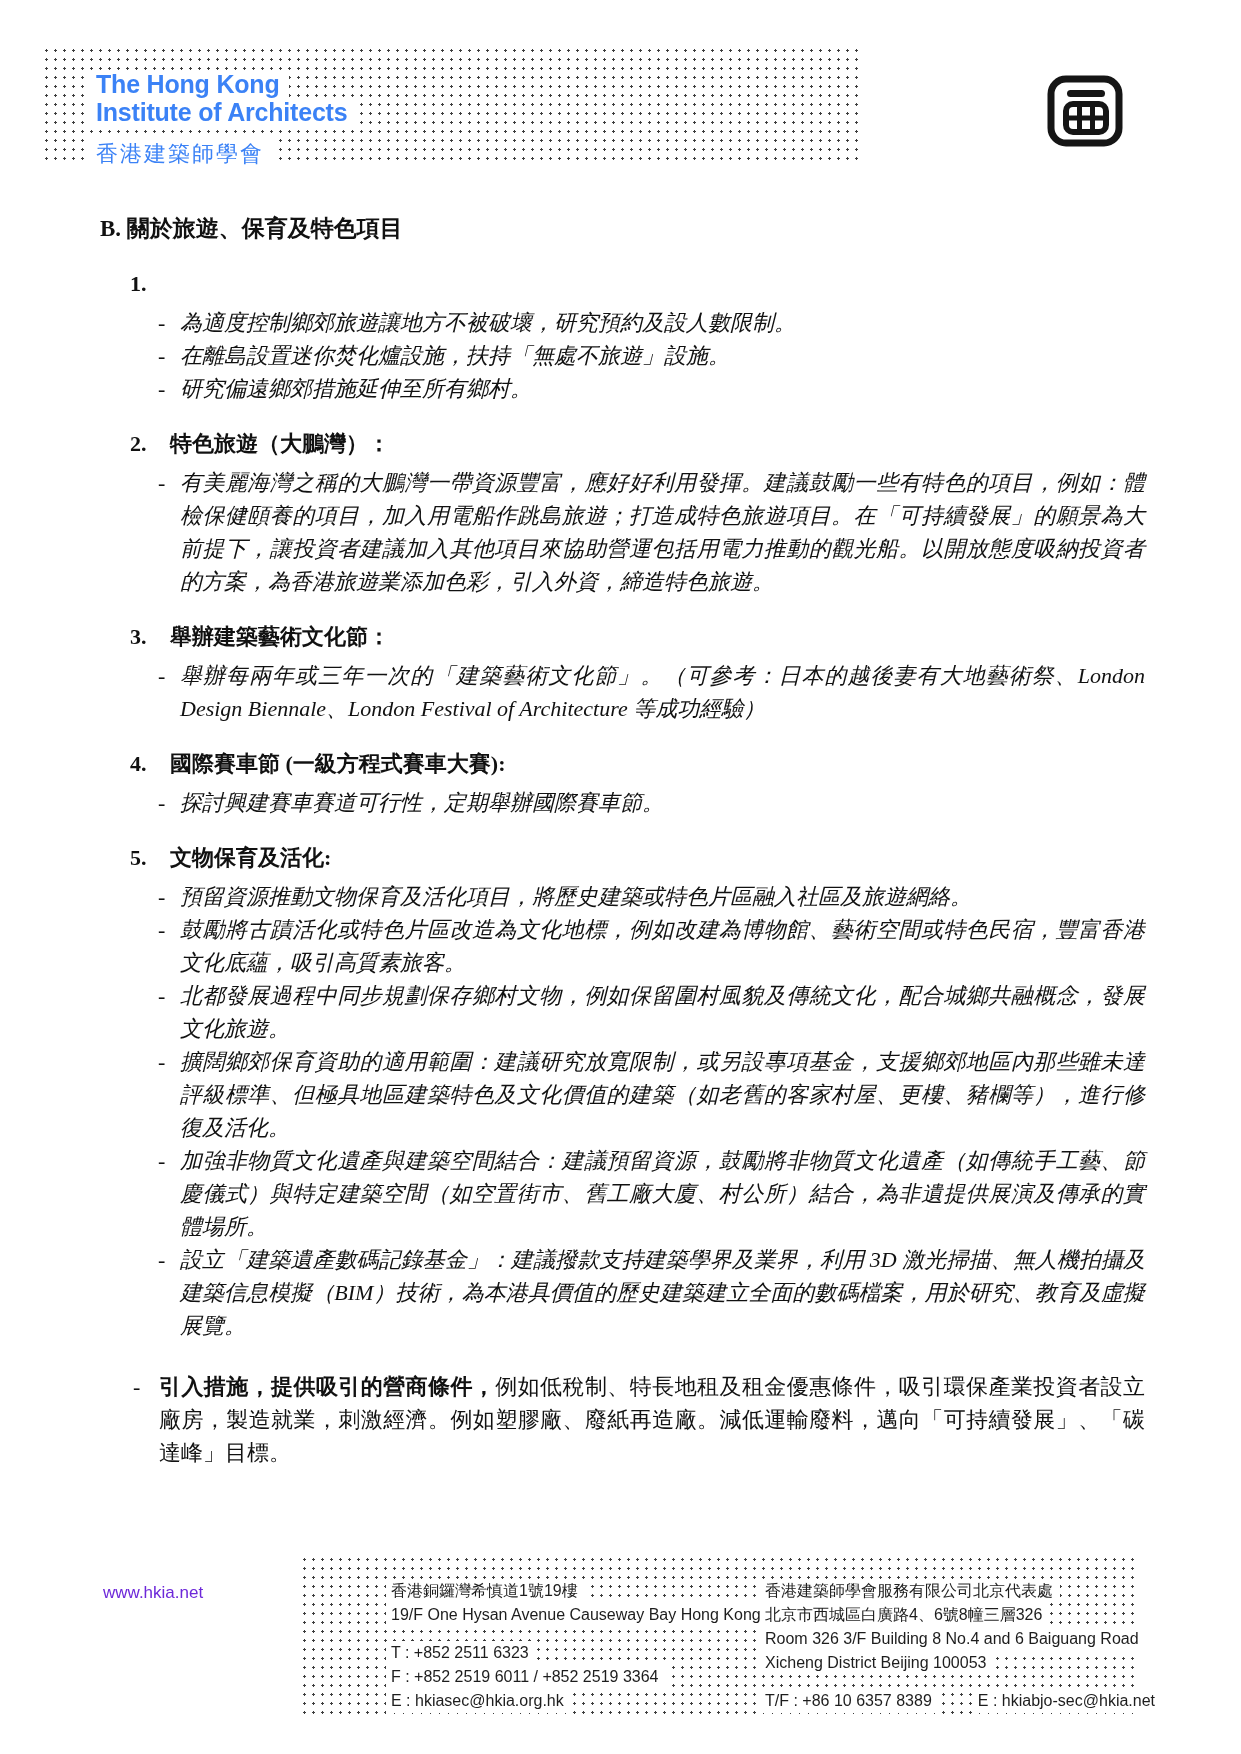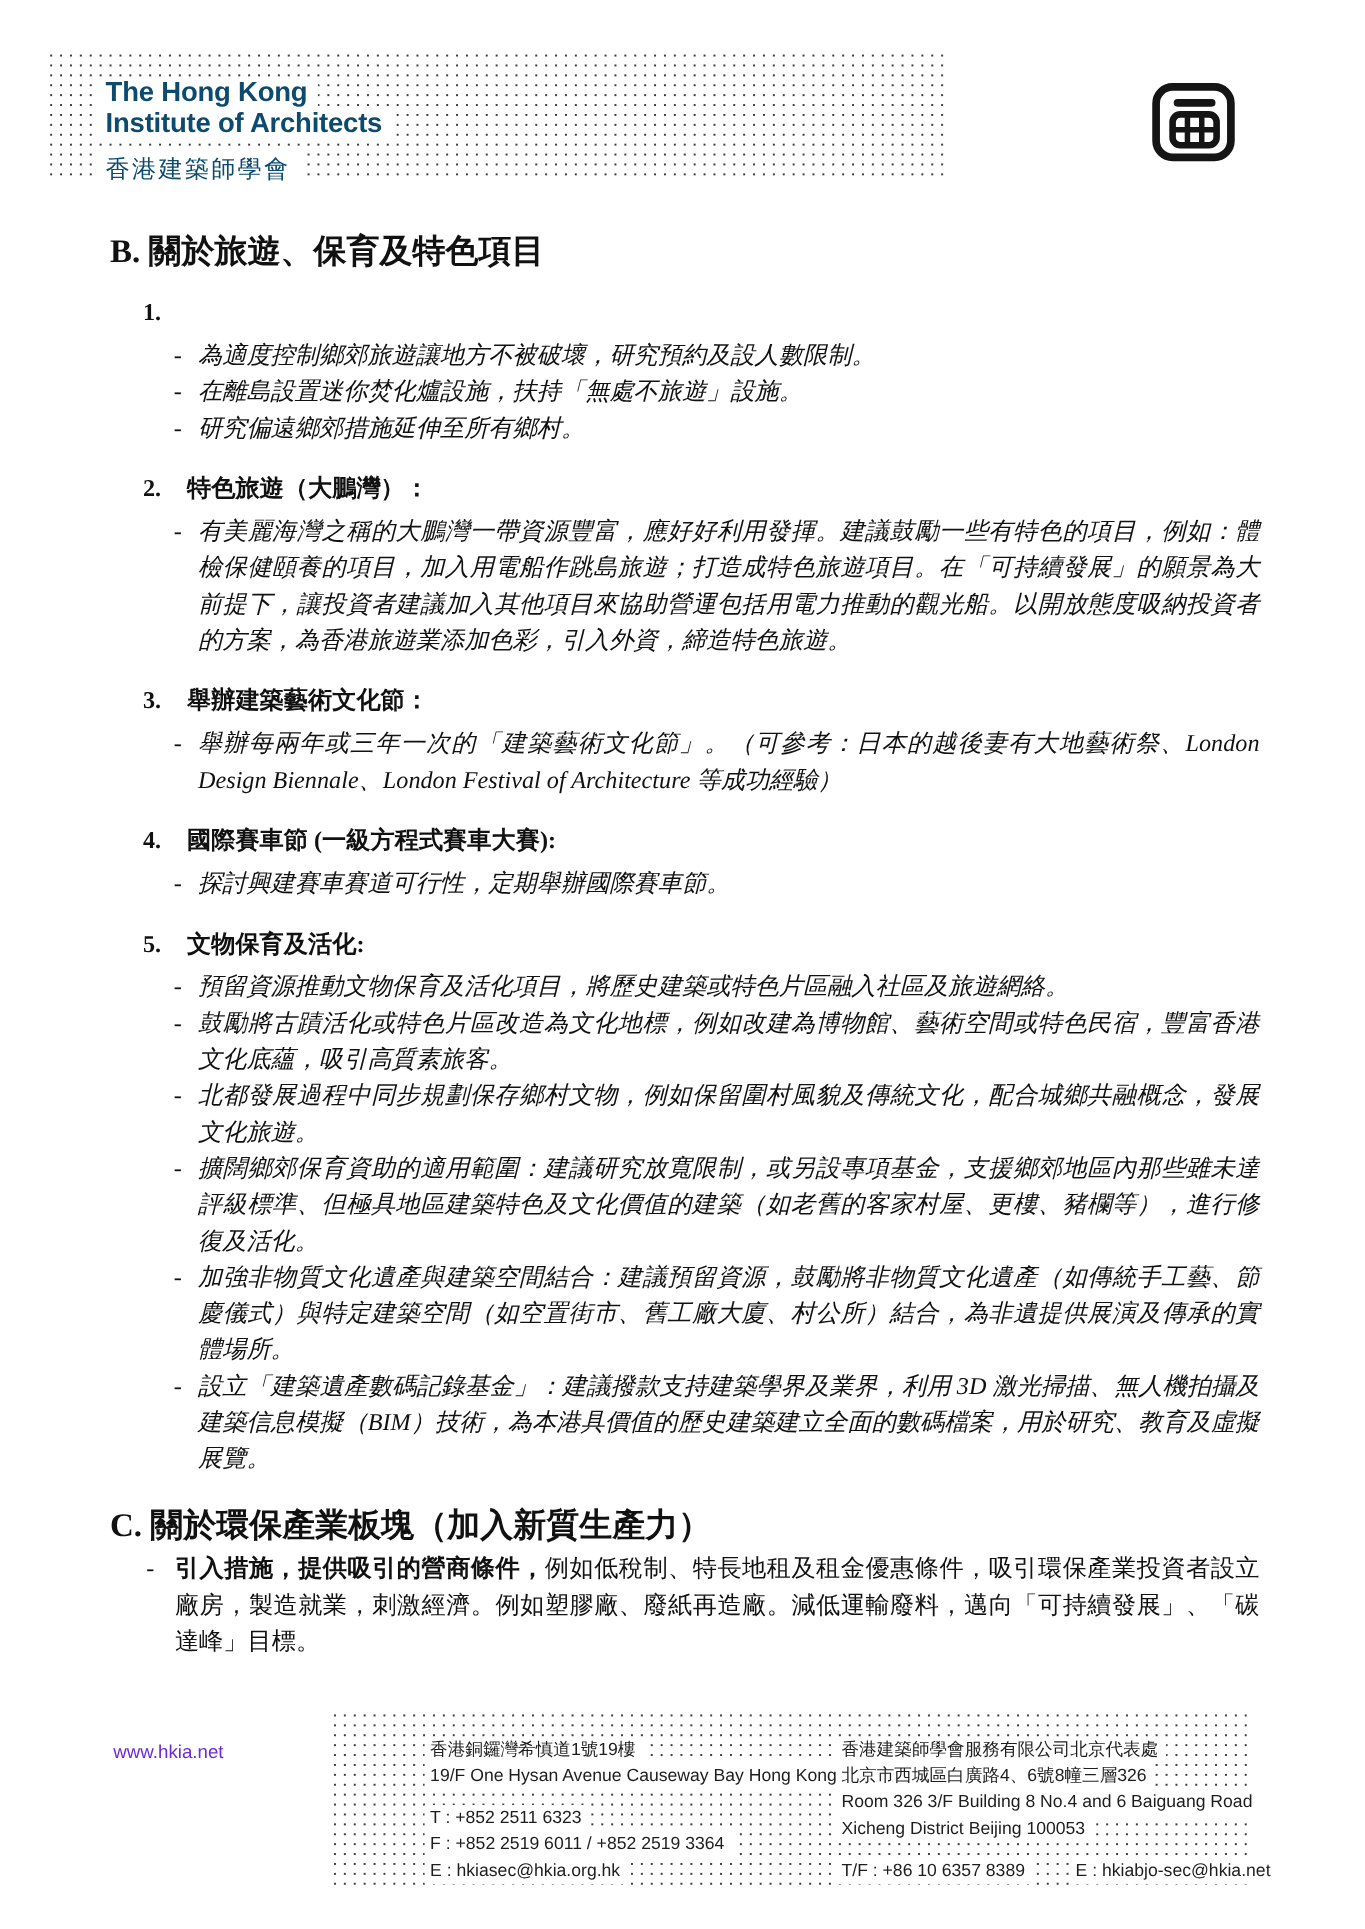--- a/index.html
+++ b/index.html
@@ -28,21 +28,21 @@
   .org-block { position:absolute; left:48px; top:26px; }
   .org-line {
     display:table;
     background:#fff;
     padding:1px 10px 1px 8px;
     font-family:"Liberation Sans","DejaVu Sans",sans-serif;
     font-weight:600;
     font-size:25px;
     line-height:26px;
     letter-spacing:-0.2px;
-    color:#0c4a6e;
+    color:#3b82f6;
     white-space:nowrap;
   }
   .org-line.zh {
     font-weight:500;
     font-size:22px;
     line-height:25px;
     letter-spacing:2px;
     padding-top:3px;
     margin-top:12px;
   }
@@ -55,21 +55,21 @@
   .doc-body {
     position:absolute; left:0; top:212px;
     width:100%;
     padding:0 96px 0 100px;
     box-sizing:border-box;
     font-size:22px;
     line-height:33px;
   }
   .section-title {
     font-weight:bold;
-    font-size:30px;
+    font-size:23px;
     line-height:33px;
     white-space:nowrap;
   }
   .item { margin-left:30px; margin-top:22px; }
   .item:first-of-type { margin-top:8px; }
   .item-head { display:flex; font-weight:bold; font-size:22px; line-height:33px; }
   .item-num { width:40px; flex:none; }
   .item-heading { white-space:nowrap; }
   .bullets { margin-left:28px; margin-top:6px; }
   .bullet { display:flex; }
@@ -229,21 +229,20 @@
           <p>加強非物質文化遺產與建築空間結合：建議預留資源，鼓勵將非物質文化遺產（如傳統手工藝、節慶儀式）與特定建築空間（如空置街市、舊工廠大廈、村公所）結合，為非遺提供展演及傳承的實體場所。</p>
         </div>
         <div class="bullet">
           <span class="dash">-</span>
           <p>設立「建築遺產數碼記錄基金」：建議撥款支持建築學界及業界，利用 3D 激光掃描、無人機拍攝及建築信息模擬（BIM）技術，為本港具價值的歷史建築建立全面的數碼檔案，用於研究、教育及虛擬展覽。</p>
         </div>
       </div>
     </div>
 
     <div class="section-c">
-      <div class="section-title">C. 關於環保產業板塊（加入新質生產力）</div>
       <div class="c-bullet">
         <span class="dash">-</span>
         <p><strong>引入措施，提供吸引的營商條件，</strong><span>例如低稅制、特長地租及租金優惠條件，吸引環保產業投資者設立廠房，製造就業，刺激經濟。例如塑膠廠、廢紙再造廠。減低運輸廢料，邁向「可持續發展」、「碳達峰」目標。</span></p>
       </div>
     </div>
 
   </div>
 
   <div class="site-url">www.hkia.net</div>
 

